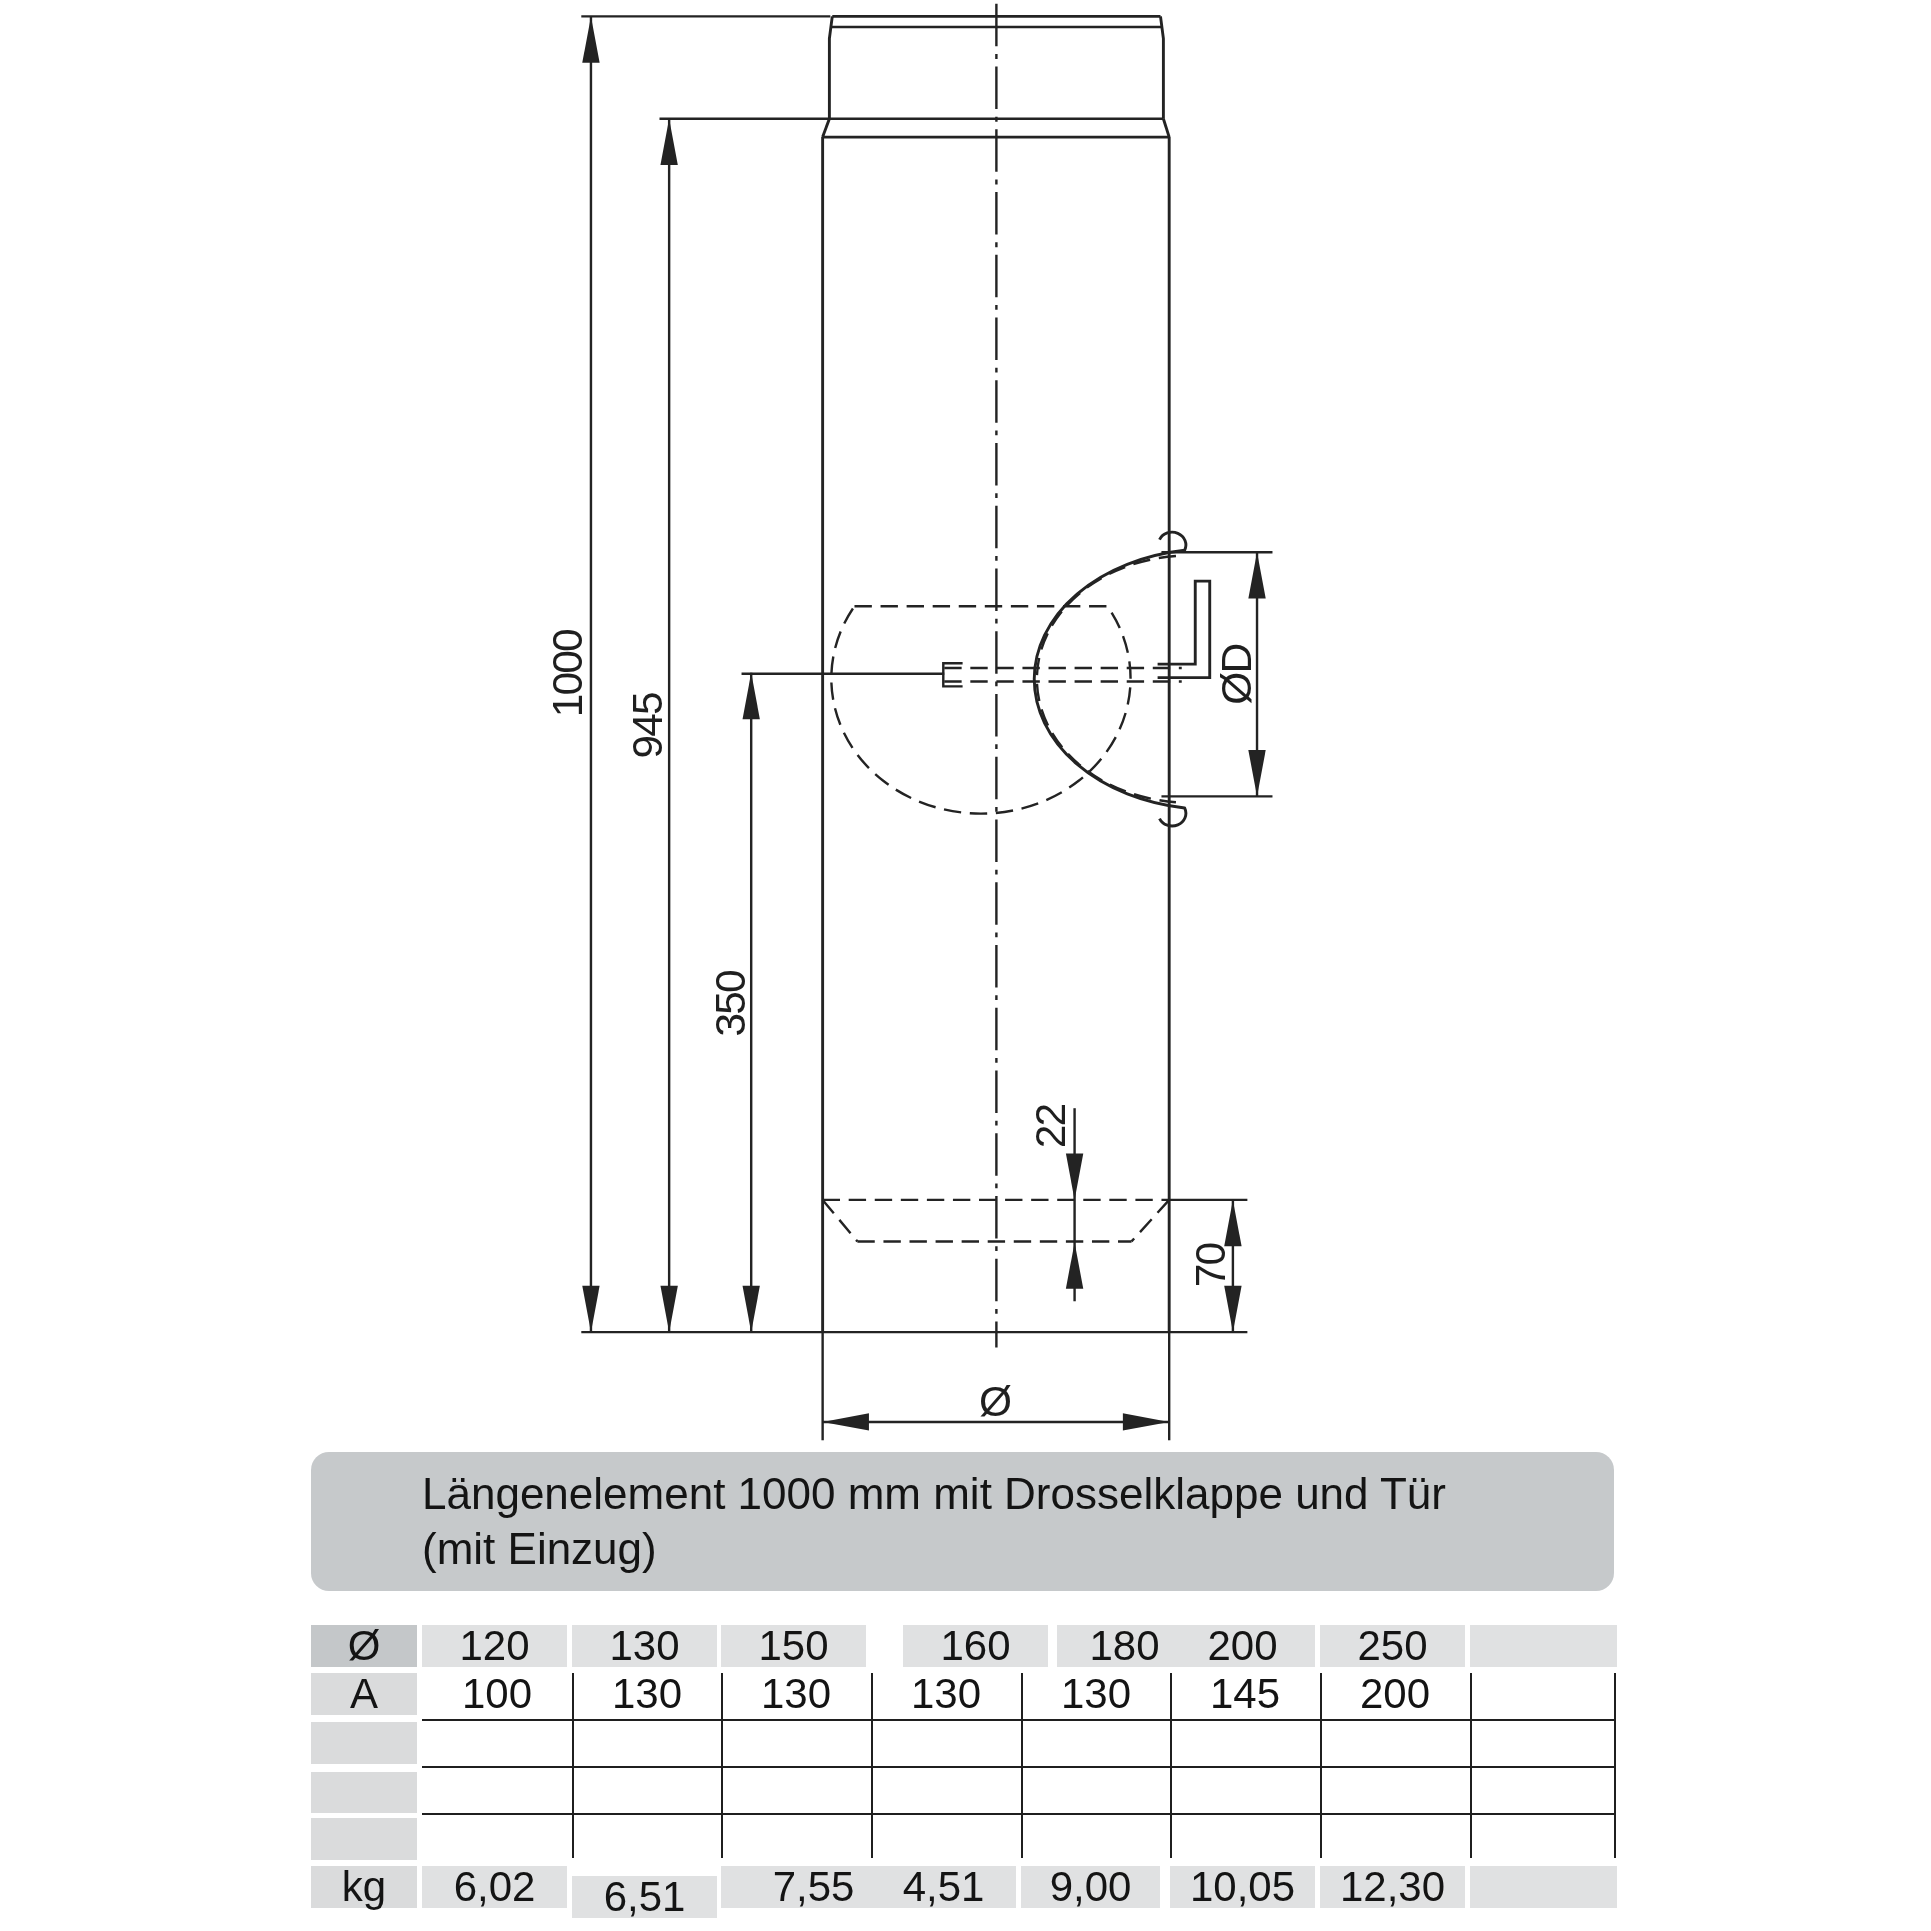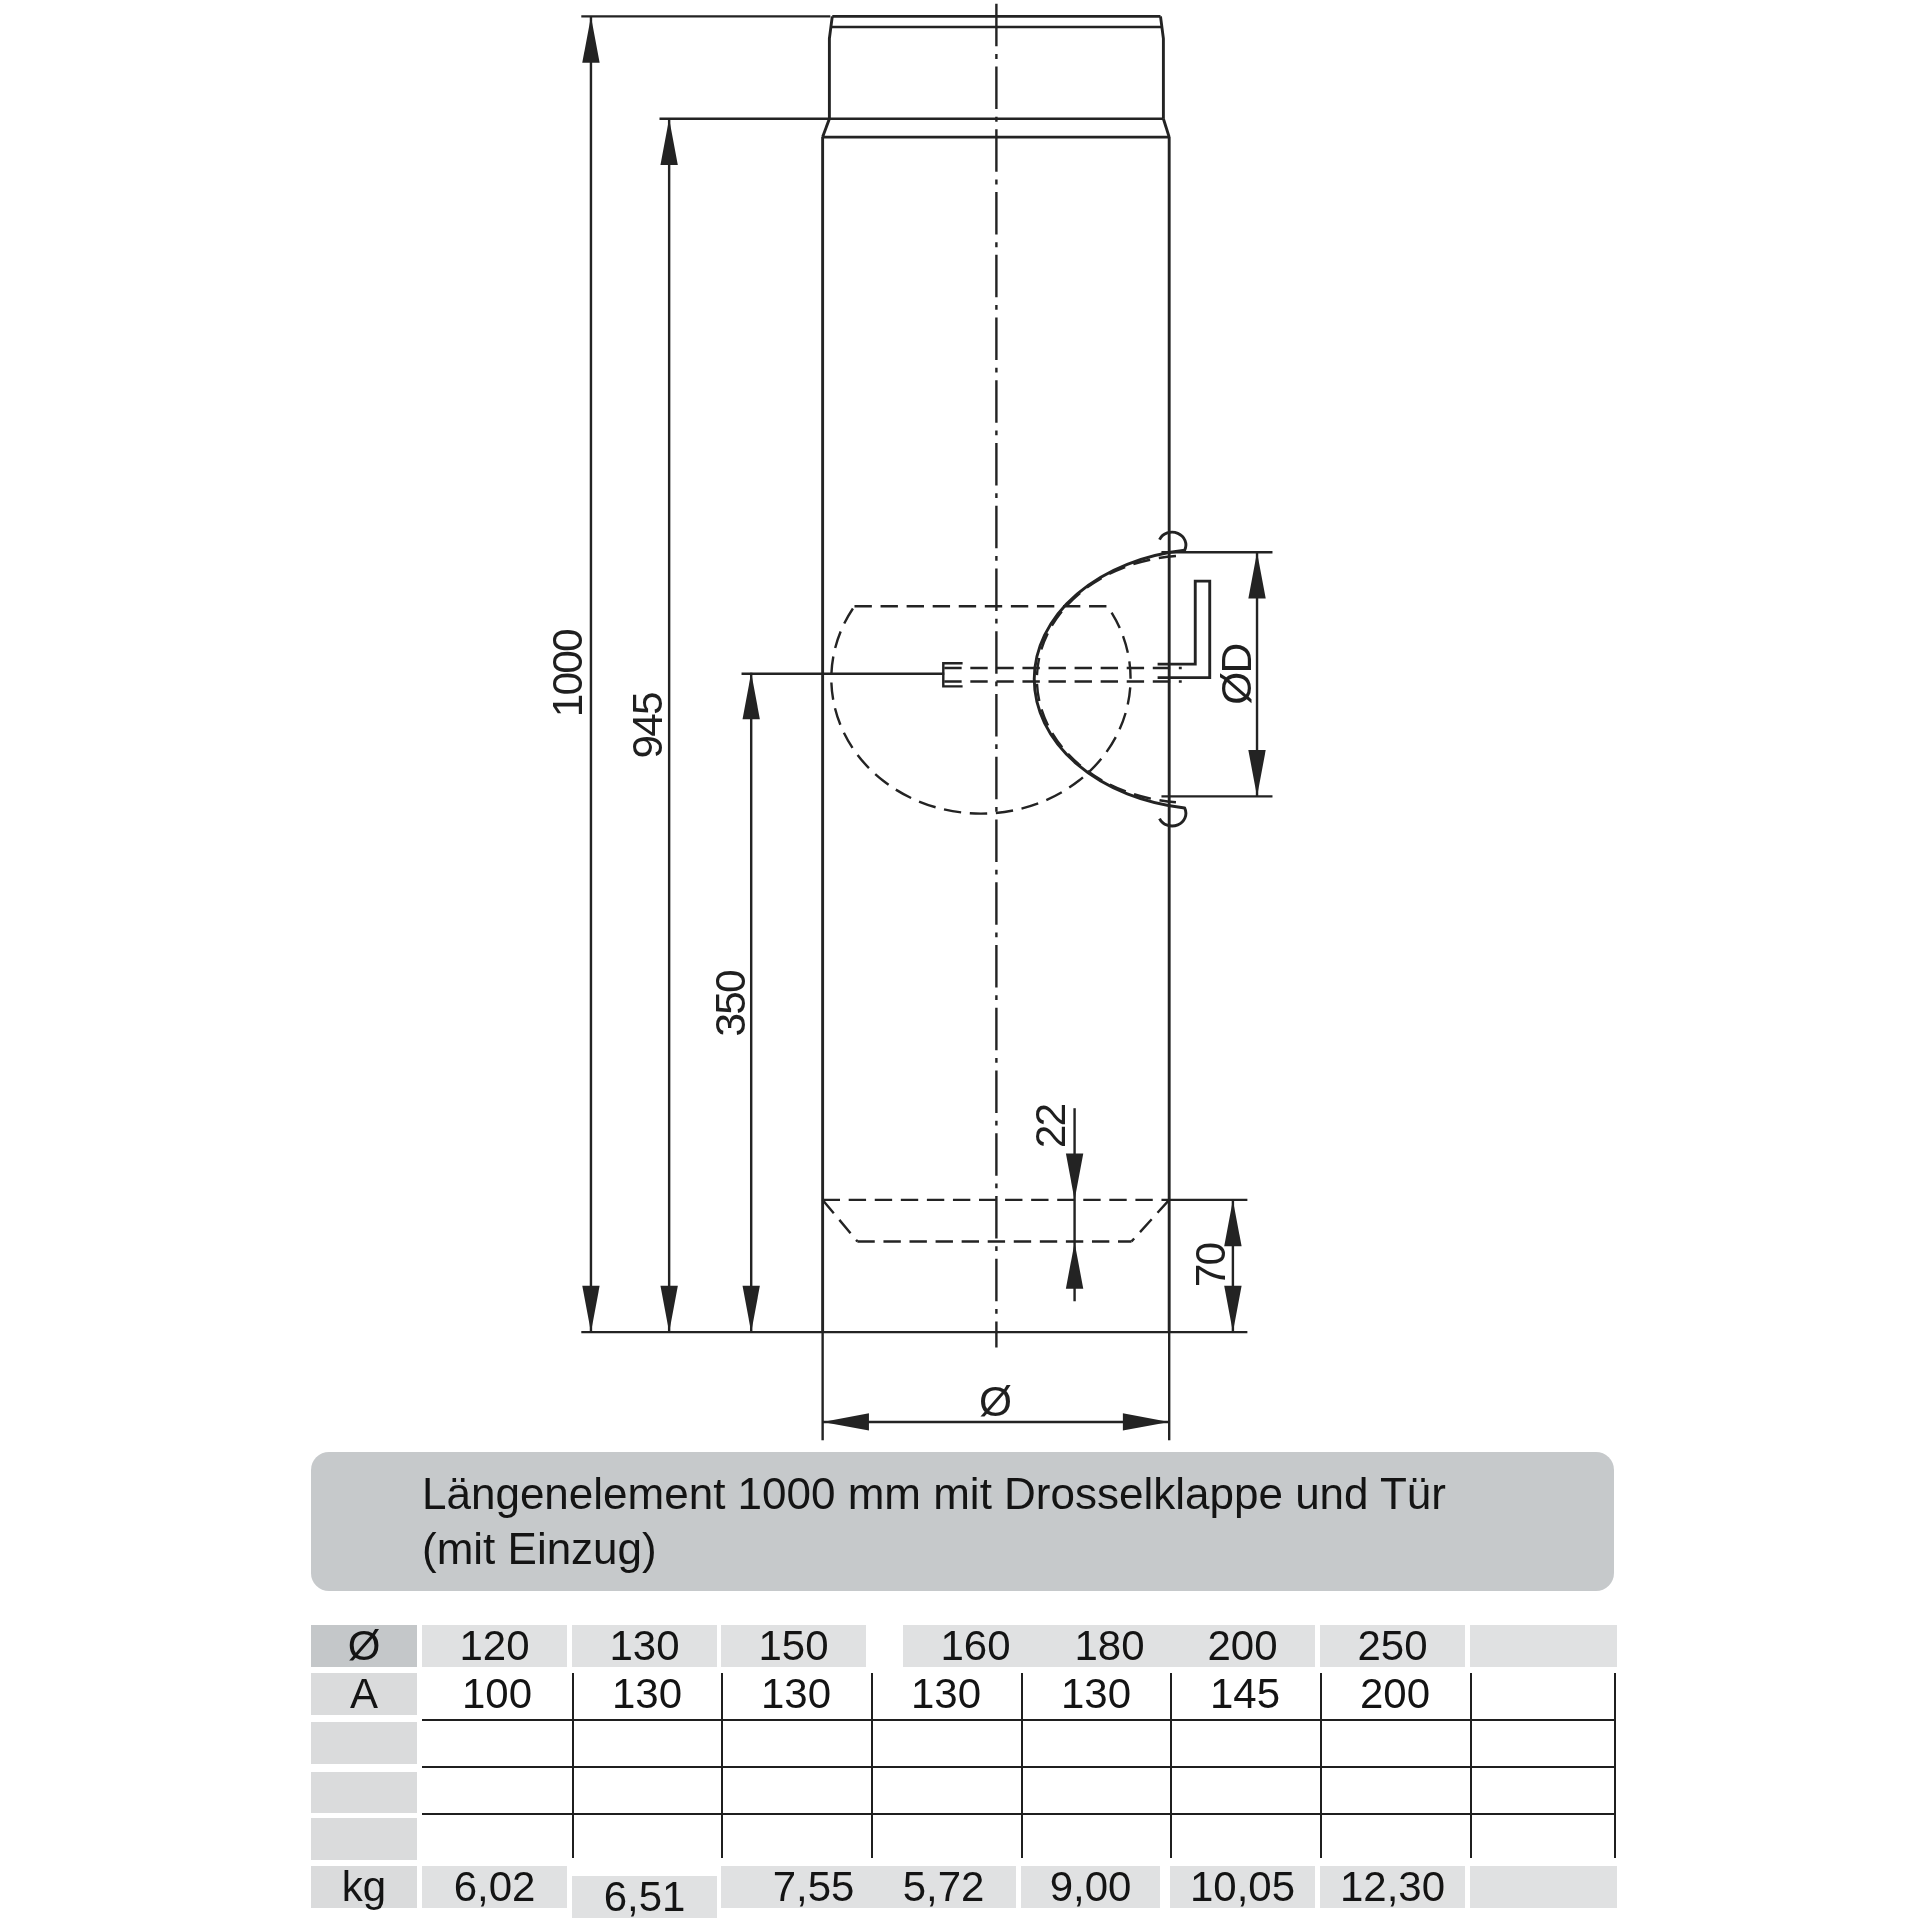--- a/index.html
+++ b/index.html
@@ -133,21 +133,21 @@
   </div>
 </div>
 
 <div id="spectable">
 
   <div class="cell labelcell" style="top:0;background:#c4c7c9;">Ø</div>
   <div class="cell" style="top:0;left:111px;width:145px;background:#e0e1e2;">120</div>
   <div class="cell" style="top:0;left:261px;width:145px;background:#e0e1e2;">130</div>
   <div class="cell" style="top:0;left:410px;width:145px;background:#e0e1e2;">150</div>
   <div class="cell" style="top:0;left:592px;width:145px;background:#e0e1e2;">160</div>
-  <div class="cell" style="top:0;left:731px;width:135px;background:#e0e1e2;">180</div>
+  <div class="cell" style="top:0;left:746px;width:135px;background:#e0e1e2;">180</div>
   <div class="cell" style="top:0;left:859px;width:145px;background:#e0e1e2;">200</div>
   <div class="cell" style="top:0;left:1009px;width:145px;background:#e0e1e2;">250</div>
   <div class="cell" style="top:0;left:1159px;width:147px;background:#e0e1e2;"></div>
 
   <div class="cell labelcell" style="top:48px;background:#dadbdc;">A</div>
   <div class="cell" style="top:48px;left:111px;width:150px;">100</div>
   <div class="cell" style="top:48px;left:261px;width:150px;">130</div>
   <div class="cell" style="top:48px;left:410px;width:150px;">130</div>
   <div class="cell" style="top:48px;left:560px;width:150px;">130</div>
   <div class="cell" style="top:48px;left:710px;width:150px;">130</div>
@@ -167,21 +167,21 @@
   <div class="gridline" style="left:710px;top:48px;width:1.9px;height:185px;"></div>
   <div class="gridline" style="left:859px;top:48px;width:1.9px;height:185px;"></div>
   <div class="gridline" style="left:1009px;top:48px;width:1.9px;height:185px;"></div>
   <div class="gridline" style="left:1159px;top:48px;width:1.9px;height:185px;"></div>
   <div class="gridline" style="left:1303px;top:48px;width:1.9px;height:185px;"></div>
 
   <div class="cell labelcell" style="top:241px;background:#dadbdc;">kg</div>
   <div class="cell" style="top:241px;left:111px;width:145px;background:#e0e1e2;">6,02</div>
   <div class="cell" style="top:241px;left:261px;width:145px;background:#e0e1e2;margin-top:10px;">6,51</div>
   <div class="cell" style="top:241px;left:410px;width:145px;background:#e0e1e2;padding-left:20px;">7,55</div>
-  <div class="cell" style="top:241px;left:560px;width:145px;background:#e0e1e2;">5,72</div>
+  <div class="cell" style="top:241px;left:560px;width:145px;background:#e0e1e2;">4,51</div>
   <div class="cell" style="top:241px;left:710px;width:139px;background:#e0e1e2;">9,00</div>
   <div class="cell" style="top:241px;left:859px;width:145px;background:#e0e1e2;">10,05</div>
   <div class="cell" style="top:241px;left:1009px;width:145px;background:#e0e1e2;">12,30</div>
   <div class="cell" style="top:241px;left:1159px;width:147px;background:#e0e1e2;"></div>
 </div>
 
 </div>
 
 
 </body></html>

